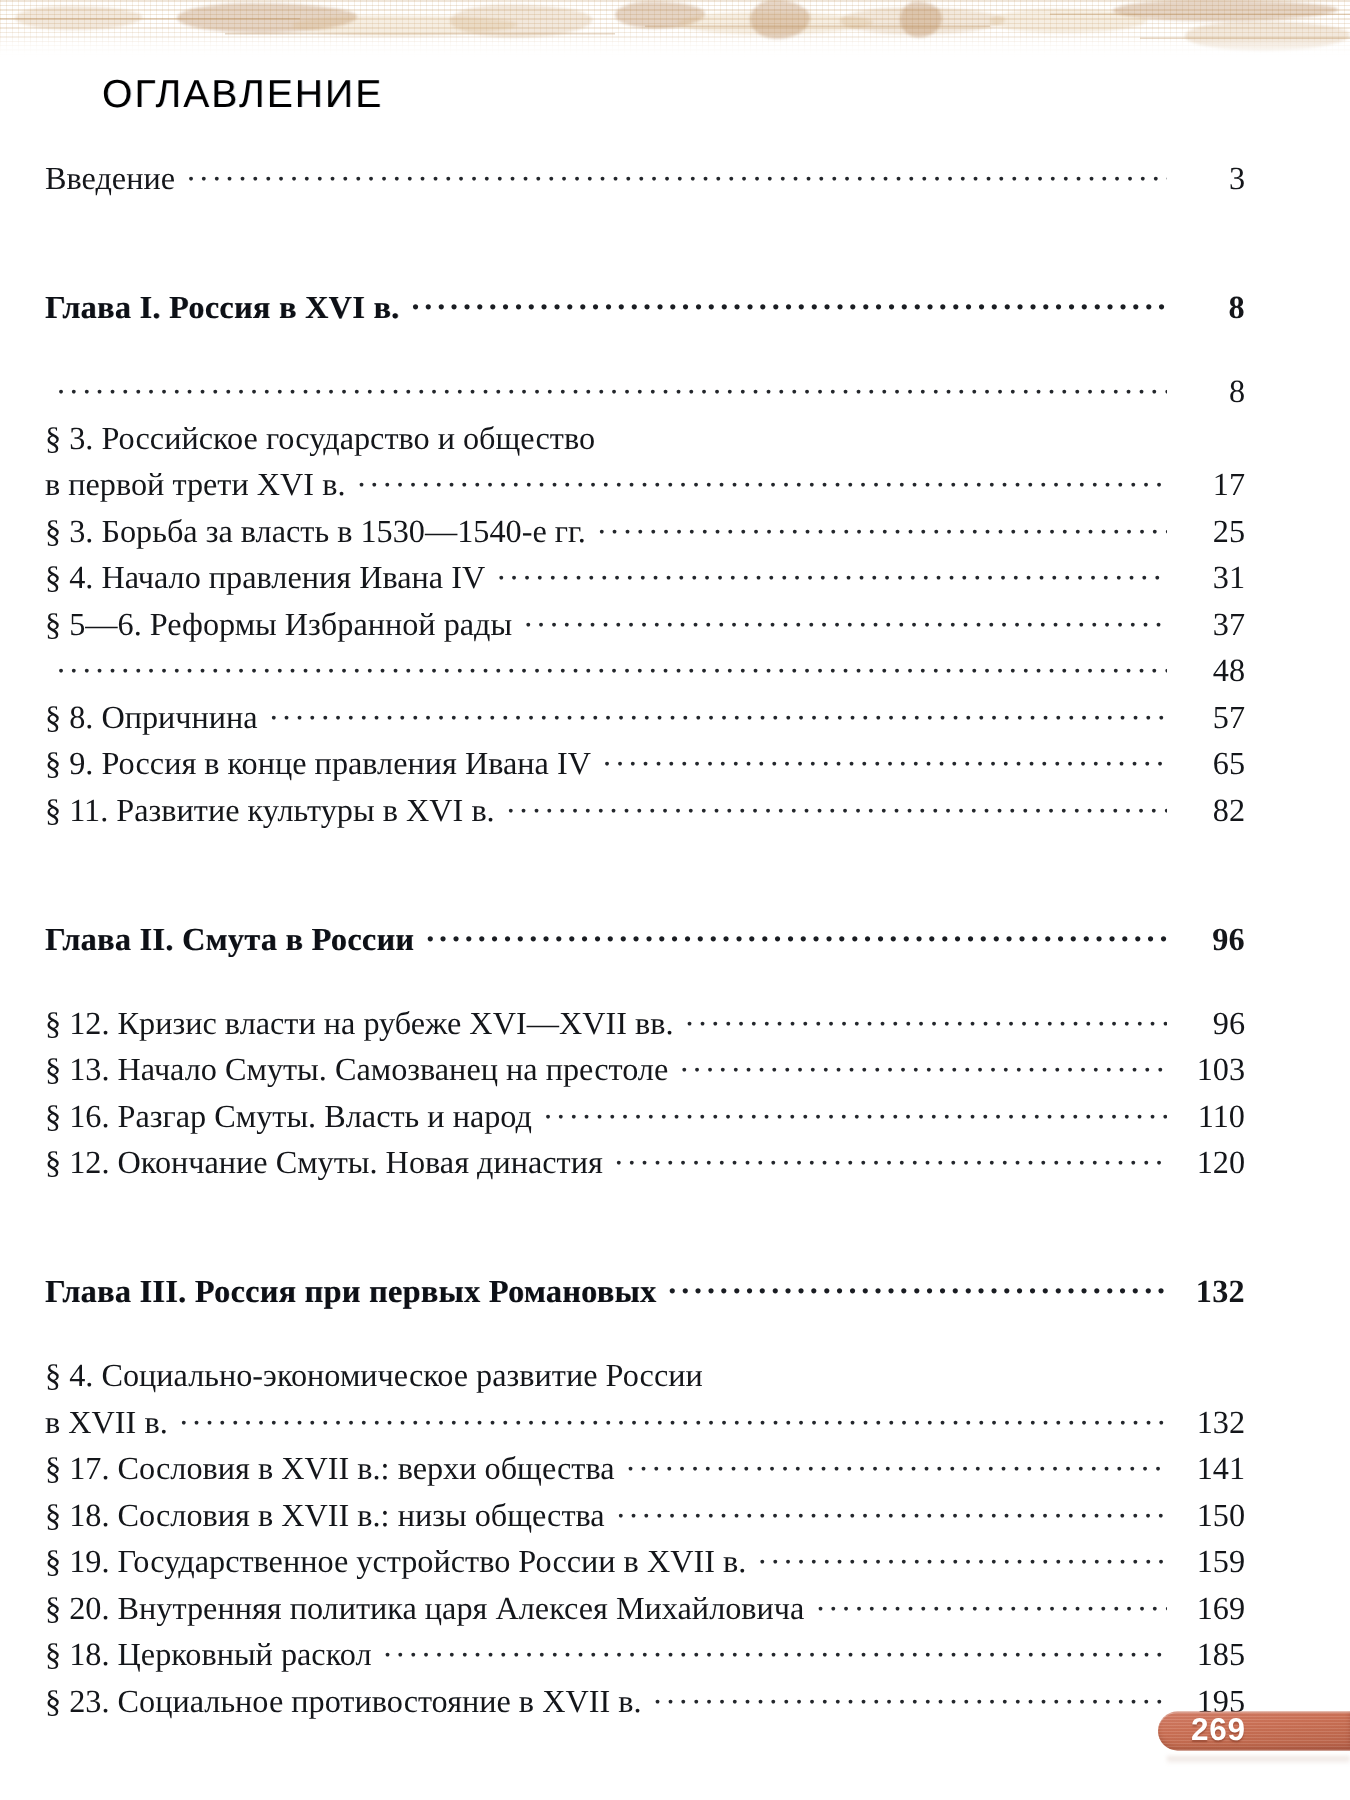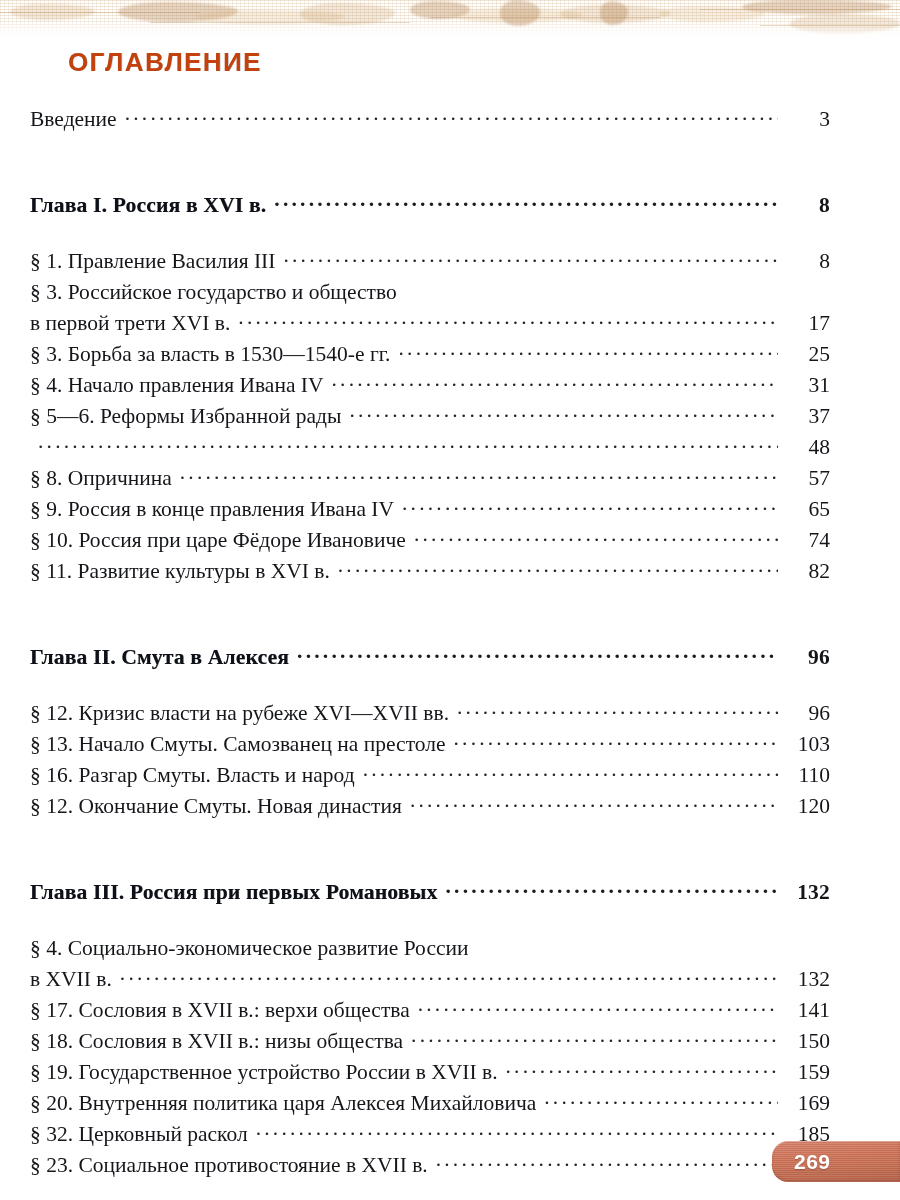--- a/index.html
+++ b/index.html
@@ -58,24 +58,24 @@
     height: 14px;
     background: linear-gradient(to bottom, rgba(255,255,255,0), #ffffff 92%);
   }
 
   
   .page-title {
     position: absolute;
     left: 68px;
     top: 47px;
     font-family: "Liberation Sans", "DejaVu Sans", sans-serif;
-    font-weight: 700;
+    font-weight: 400;
     font-size: 26px;
     letter-spacing: 1.4px;
-    color: #c2410c;
+    color: #000000;
     text-shadow: 0.6px 0.4px 0 rgba(60,78,110,0.30);
   }
 
   
   .toc {
     position: absolute;
     left: 30px;
     top: 104px;
     width: 800px;
   }
@@ -133,21 +133,21 @@
   .toc-row.chapter .leader::before { color: #1a1d22; }
   .gap-chapter { height: 25px; }
   .gap-section { height: 55px; }
 
   
   .page-badge {
     position: absolute;
     left: 772px;
     top: 1141px;
     width: 128px;
-    height: 41px;
+    height: 26px;
     border-radius: 16px 0 0 16px;
     background: linear-gradient(175deg, #d4806a 0%, #cd7358 38%, #c06a4f 74%, #b4604a 100%);
     box-shadow: inset 0 1px 0 rgba(255,255,255,0.30), inset 0 -2px 3px rgba(120,50,32,0.28);
     overflow: hidden;
   }
   .page-badge .grain {
     position: absolute;
     inset: 0;
     background: repeating-linear-gradient(0deg,
       rgba(255,255,255,0.10) 0px, rgba(255,255,255,0.10) 1px,
@@ -212,21 +212,20 @@
       <span class="page">3</span>
     </div>
     <div class="gap-section"></div>
     <div class="toc-row chapter">
       <span class="title">Глава I. Россия в XVI в.</span>
       <span class="leader"></span>
       <span class="page">8</span>
     </div>
     <div class="gap-chapter"></div>
     <div class="toc-row">
-      <span class="title">§ 1. Правление Василия III</span>
       <span class="leader"></span>
       <span class="page">8</span>
     </div>
     <div class="toc-row continued">
       <span class="title">§ 3. Российское государство и общество</span>
       <span class="leader"></span>
       <span class="page"></span>
     </div>
     <div class="toc-row">
       <span class="title">в первой трети XVI в.</span>
@@ -256,32 +255,27 @@
       <span class="title">§ 8. Опричнина</span>
       <span class="leader"></span>
       <span class="page">57</span>
     </div>
     <div class="toc-row">
       <span class="title">§ 9. Россия в конце правления Ивана IV</span>
       <span class="leader"></span>
       <span class="page">65</span>
     </div>
     <div class="toc-row">
-      <span class="title">§ 10. Россия при царе Фёдоре Ивановиче</span>
-      <span class="leader"></span>
-      <span class="page">74</span>
-    </div>
-    <div class="toc-row">
       <span class="title">§ 11. Развитие культуры в XVI в.</span>
       <span class="leader"></span>
       <span class="page">82</span>
     </div>
     <div class="gap-section"></div>
     <div class="toc-row chapter">
-      <span class="title">Глава II. Смута в Алексея</span>
+      <span class="title">Глава II. Смута в России</span>
       <span class="leader"></span>
       <span class="page">96</span>
     </div>
     <div class="gap-chapter"></div>
     <div class="toc-row">
       <span class="title">§ 12. Кризис власти на рубеже XVI—XVII вв.</span>
       <span class="leader"></span>
       <span class="page">96</span>
     </div>
     <div class="toc-row">
@@ -330,21 +324,21 @@
       <span class="title">§ 19. Государственное устройство России в XVII в.</span>
       <span class="leader"></span>
       <span class="page">159</span>
     </div>
     <div class="toc-row">
       <span class="title">§ 20. Внутренняя политика царя Алексея Михайловича</span>
       <span class="leader"></span>
       <span class="page">169</span>
     </div>
     <div class="toc-row">
-      <span class="title">§ 32. Церковный раскол</span>
+      <span class="title">§ 18. Церковный раскол</span>
       <span class="leader"></span>
       <span class="page">185</span>
     </div>
     <div class="toc-row">
       <span class="title">§ 23. Социальное противостояние в XVII в.</span>
       <span class="leader"></span>
       <span class="page">195</span>
     </div>
   </div>
 

